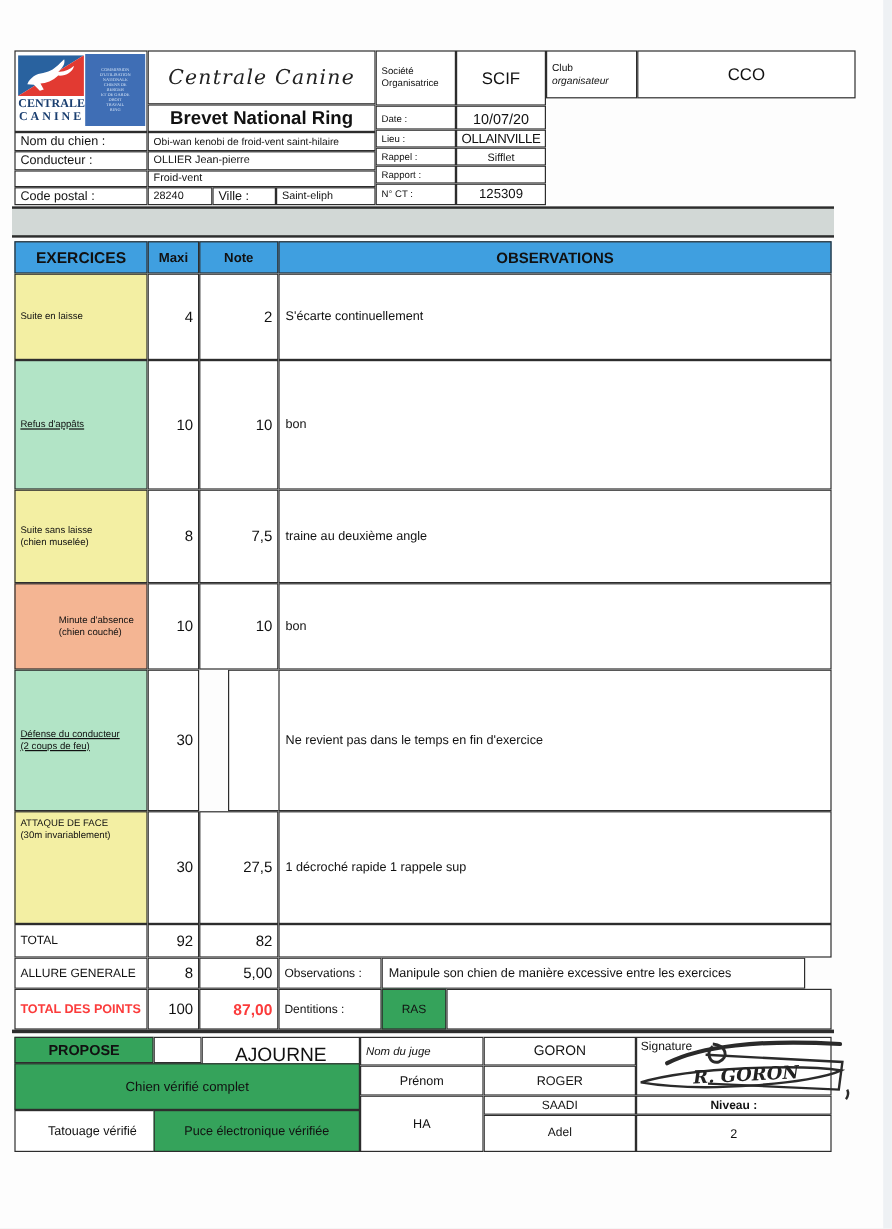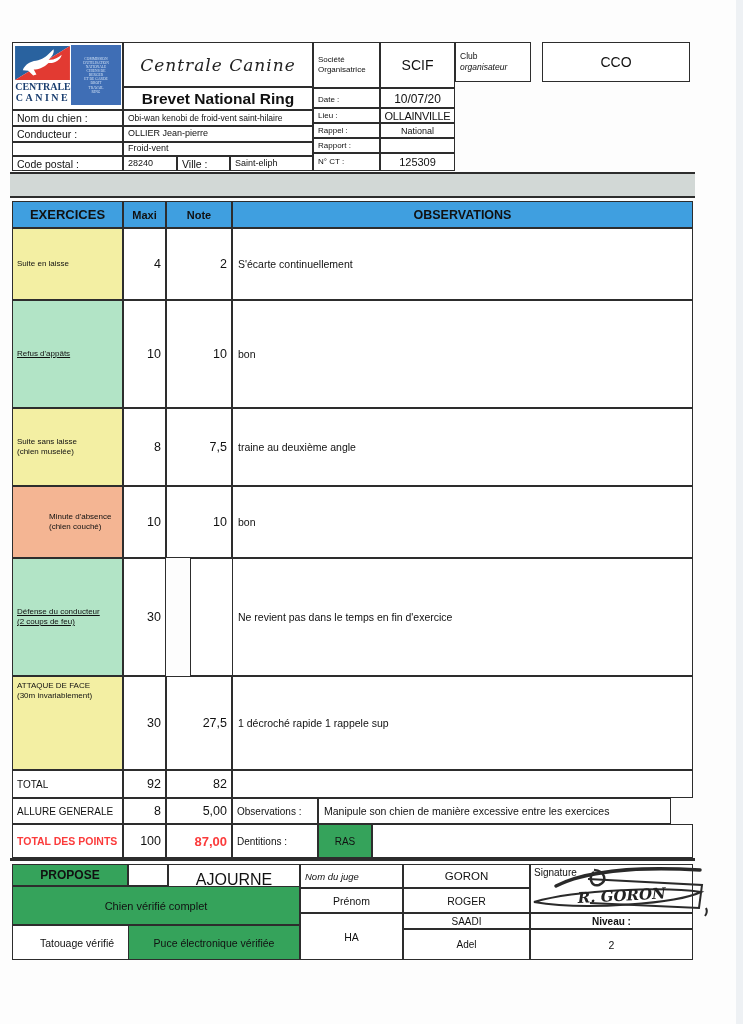--- a/index.html
+++ b/index.html
@@ -71,28 +71,28 @@
   <div class="cell col lbl8" style="left:313px;top:42px;width:67px;height:46px;">
     <span>Société</span>
       <span>Organisatrice</span>
   </div>
   <div class="cell c" style="left:380px;top:42px;width:75px;height:46px;font-size:14px;">SCIF</div>
 
   <div class="cell col" style="left:455px;top:42px;width:76px;height:40px;font-size:8.5px;line-height:1.3;">
     <span>Club</span>
       <span style="font-style:italic;">organisateur</span>
   </div>
-  <div class="cell c" style="left:531px;top:42px;width:148px;height:40px;font-size:14px;margin-left:11px;">CCO</div>
+  <div class="cell c" style="left:531px;top:42px;width:182px;height:40px;font-size:14px;">CCO</div>
 
   <div class="cell l lbl8" style="left:313px;top:88px;width:67px;height:20px;align-items:flex-end;padding-bottom:2px;">Date :</div>
   <div class="cell c" style="left:380px;top:88px;width:75px;height:20px;font-size:12px;align-items:flex-end;padding-bottom:1px;">10/07/20</div>
   <div class="cell l lbl8" style="left:313px;top:108px;width:67px;height:15px;">Lieu :</div>
   <div class="cell c" style="left:380px;top:108px;width:75px;height:15px;font-size:11px;letter-spacing:-0.3px;">OLLAINVILLE</div>
   <div class="cell l lbl8" style="left:313px;top:123px;width:67px;height:15px;">Rappel :</div>
-  <div class="cell c" style="left:380px;top:123px;width:75px;height:15px;font-size:9px;">National</div>
+  <div class="cell c" style="left:380px;top:123px;width:75px;height:15px;font-size:9px;">Sifflet</div>
   <div class="cell l lbl8" style="left:313px;top:138px;width:67px;height:15px;">Rapport :</div>
   <div class="cell c" style="left:380px;top:138px;width:75px;height:15px;font-size:9px;"></div>
   <div class="cell l lbl8" style="left:313px;top:153px;width:67px;height:18px;">N° CT :</div>
   <div class="cell c" style="left:380px;top:153px;width:75px;height:18px;font-size:11px;">125309</div>
 
   <div class="cell l lbl10" style="left:12px;top:110px;width:111px;height:16px;">Nom du chien :</div>
   <div class="cell l" style="left:123px;top:110px;width:190px;height:16px;font-size:8.5px;">Obi-wan kenobi de froid-vent saint-hilaire</div>
   <div class="cell l lbl10" style="left:12px;top:126px;width:111px;height:16px;">Conducteur :</div>
   <div class="cell l lbl9" style="left:123px;top:126px;width:190px;height:16px;">OLLIER Jean-pierre</div>
   <div class="cell" style="left:12px;top:142px;width:111px;height:14px;"></div>

